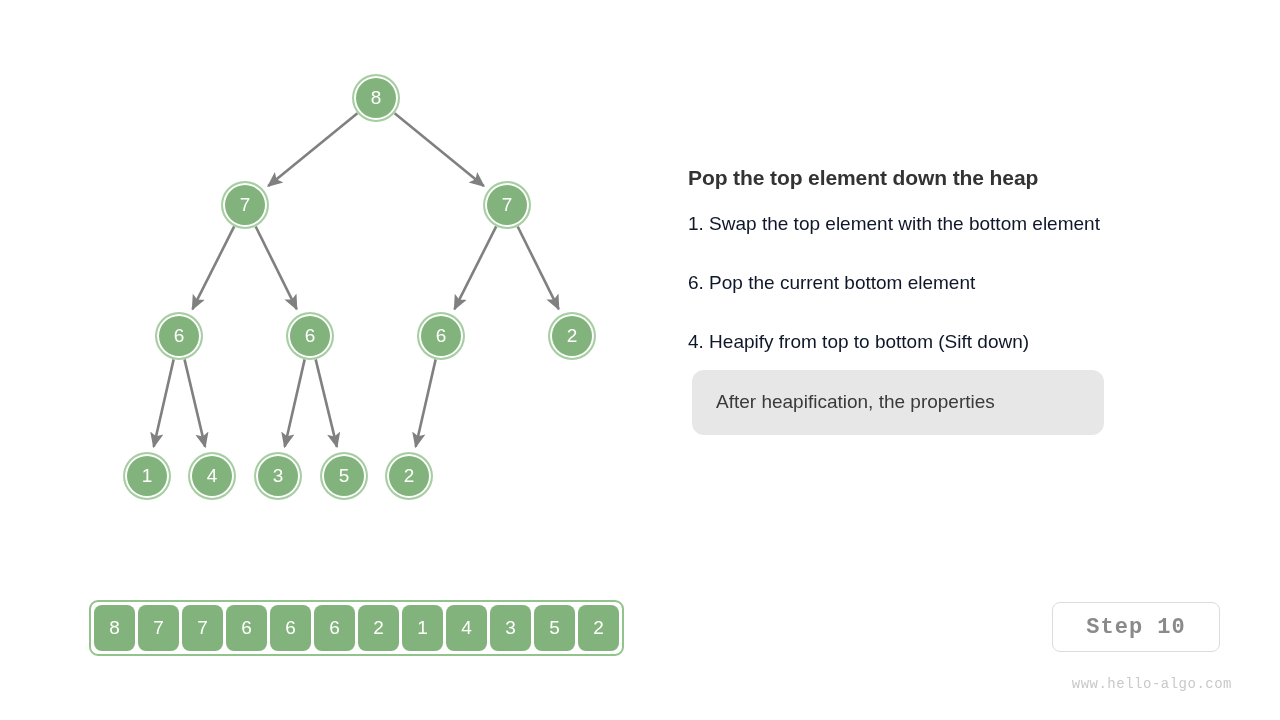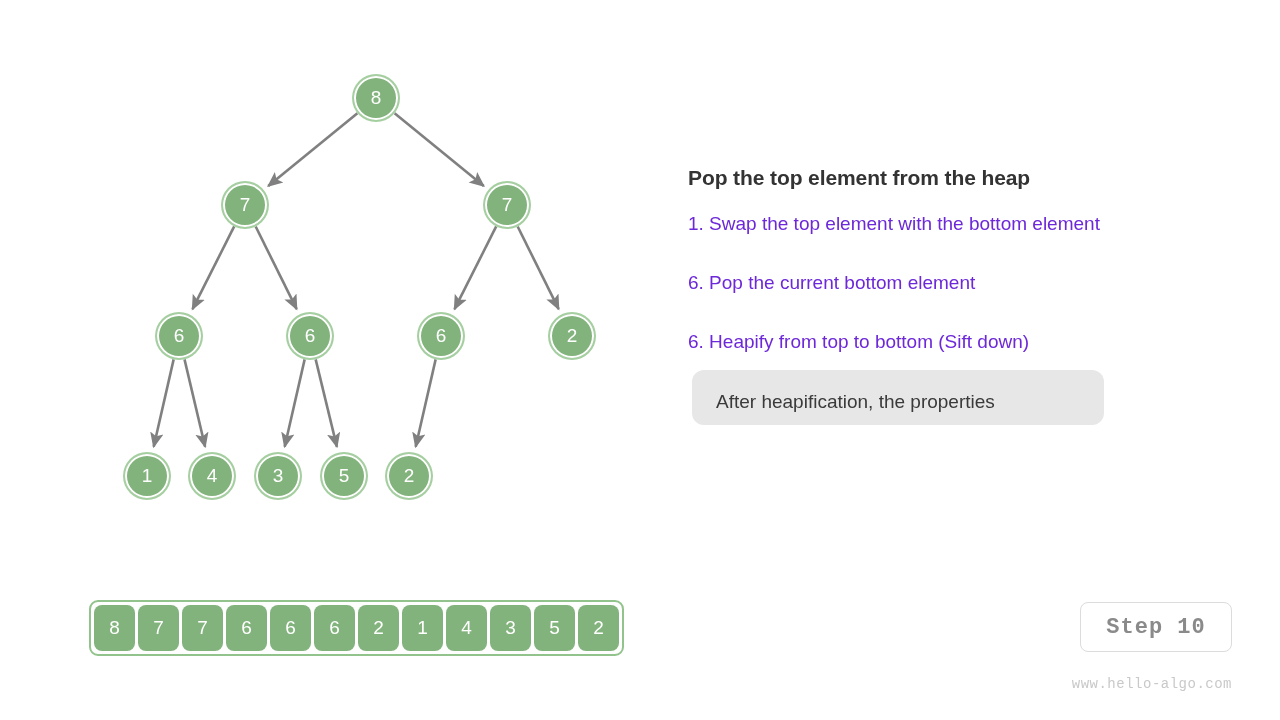--- a/index.html
+++ b/index.html
@@ -60,36 +60,36 @@
   #panel-title {
     font-size: 21px;
     font-weight: bold;
     color: #333333;
     letter-spacing: -0.1px;
     margin: 0 0 20px 0;
     line-height: 1.3;
   }
   .step-line {
     font-size: 19px;
-    color: #6d28d9;
+    color: #0f172a;
     line-height: 1.35;
     margin-bottom: 33px;
     white-space: nowrap;
   }
   .step-line:last-of-type { margin-bottom: 0; }
 
   #note-box {
     position: absolute;
     left: 692px;
     top: 370px;
     width: 412px;
     box-sizing: border-box;
     background: #e7e7e7;
     border-radius: 12px;
-    padding: 17px 24px 9px 24px;
+    padding: 17px 24px 19px 24px;
   }
   .note-line {
     font-size: 19px;
     color: #3a3a3a;
     line-height: 1.55;
     white-space: nowrap;
   }
 
   
   #array-wrap {
@@ -112,23 +112,23 @@
     font-size: 19px;
     display: flex;
     align-items: center;
     justify-content: center;
     font-family: "Liberation Sans", sans-serif;
   }
 
   
   #step-badge {
     position: absolute;
-    left: 1080px;
+    left: 1052px;
     top: 602px;
-    width: 152px;
+    width: 168px;
     height: 50px;
     box-sizing: border-box;
     border: 1.5px solid #dcdcdc;
     border-radius: 8px;
     background: #ffffff;
     display: flex;
     align-items: center;
     justify-content: center;
     font-family: "Liberation Mono", monospace;
     font-size: 22px;
@@ -204,24 +204,24 @@
       <div class="tree-node" style="left: 344px; top: 476px;">
         <span>5</span>
       </div>
       <div class="tree-node" style="left: 409px; top: 476px;">
         <span>2</span>
       </div>
     </div>
 </div>
 
 <div id="info-panel">
-  <h1 id="panel-title">Pop the top element from the heap</h1>
+  <h1 id="panel-title">Pop the top element down the heap</h1>
   <div class="step-line">1. Swap the top element with the bottom element</div>
   <div class="step-line">6. Pop the current bottom element</div>
-  <div class="step-line">6. Heapify from top to bottom (Sift down)</div>
+  <div class="step-line">4. Heapify from top to bottom (Sift down)</div>
 </div>
 
 <div id="note-box">
   <div class="note-line">After heapification, the properties</div>
 </div>
 
 <div id="array-wrap">
     <div class="array-cell">8</div>
     <div class="array-cell">7</div>
     <div class="array-cell">7</div>

